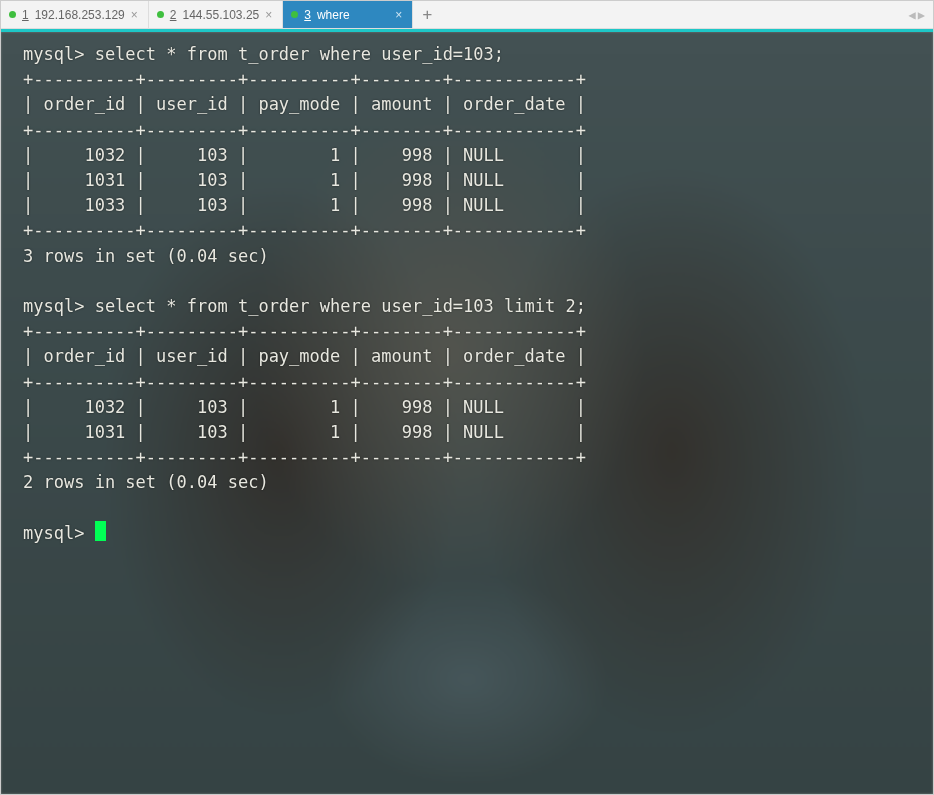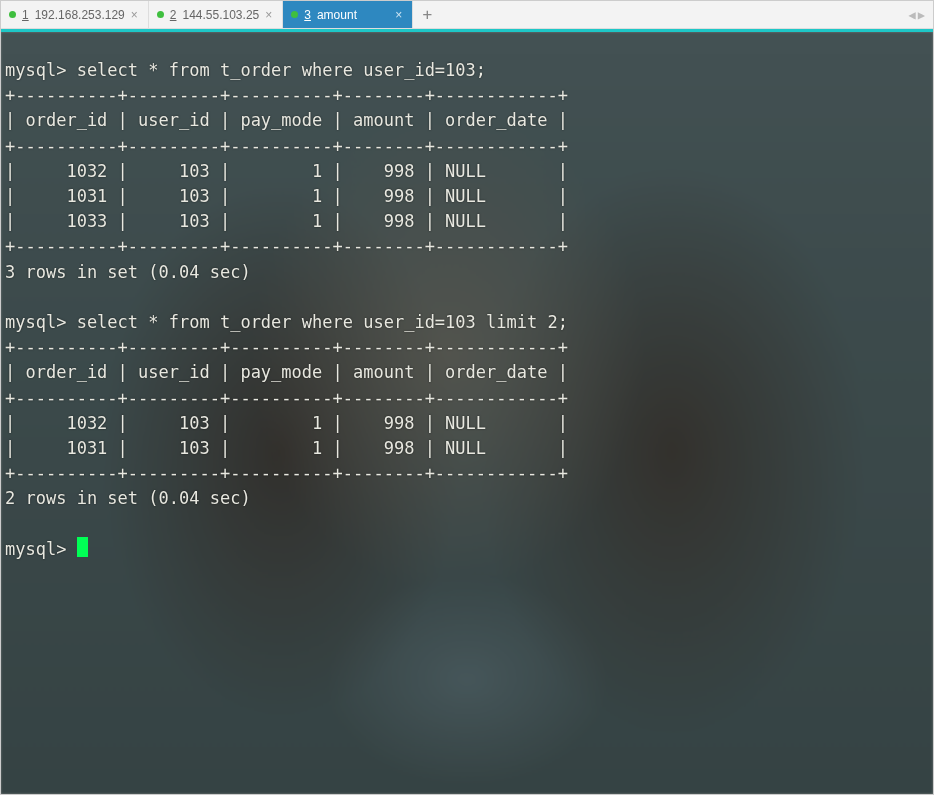--- a/index.html
+++ b/index.html
@@ -98,29 +98,28 @@
     filter: blur(1px);
   }
   .overlay {
     position: absolute;
     inset: 0;
     background: rgba(10, 22, 20, 0.55);
   }
   .term-text {
     position: absolute;
     inset: 0;
-    padding: 10px 4px;
+    padding: 10px 22px;
     color: #e8e8e0;
     font-size: 17px;
     line-height: 25.2px;
     white-space: pre;
     font-family: "Consolas", "Monaco", monospace;
     font-weight: 500;
     text-shadow: 0 0 2px rgba(0,0,0,0.6);
-    margin-top: 16px;
   }
   .cursor {
     display: inline-block;
     width: 11px;
     height: 20px;
     background: #00ff55;
     vertical-align: text-bottom;
     margin-bottom: 2px;
   }
 </style>
@@ -138,21 +137,21 @@
         </div>
         <div class="tab">
           <span class="dot"></span>
           <span class="num">2</span>
           <span> 144.55.103.25</span>
           <span class="close">×</span>
         </div>
         <div class="tab active">
           <span class="dot"></span>
           <span class="num">3</span>
-          <span> amount</span>
+          <span> where</span>
           <span class="close">×</span>
         </div>
       </div>
     <div class="tab-add">+</div>
     <div class="nav-arrows">
       <span>◀</span>
       <span>▶</span>
     </div>
   </div>
   <div class="active-underline"></div>

